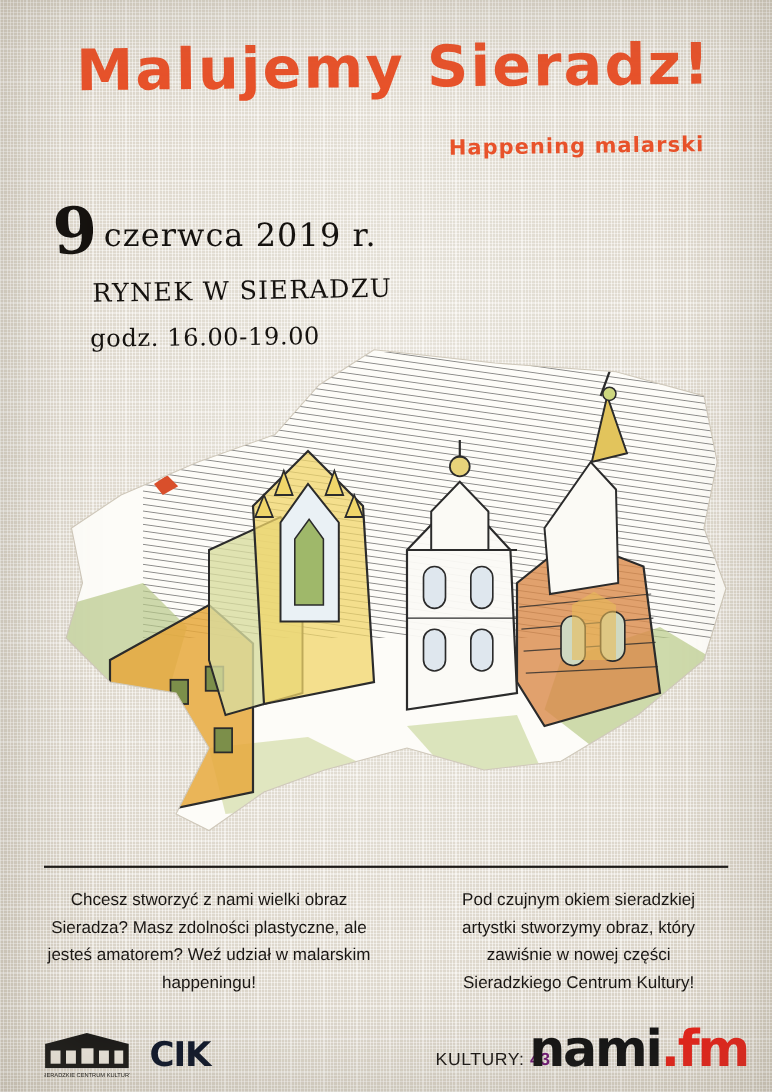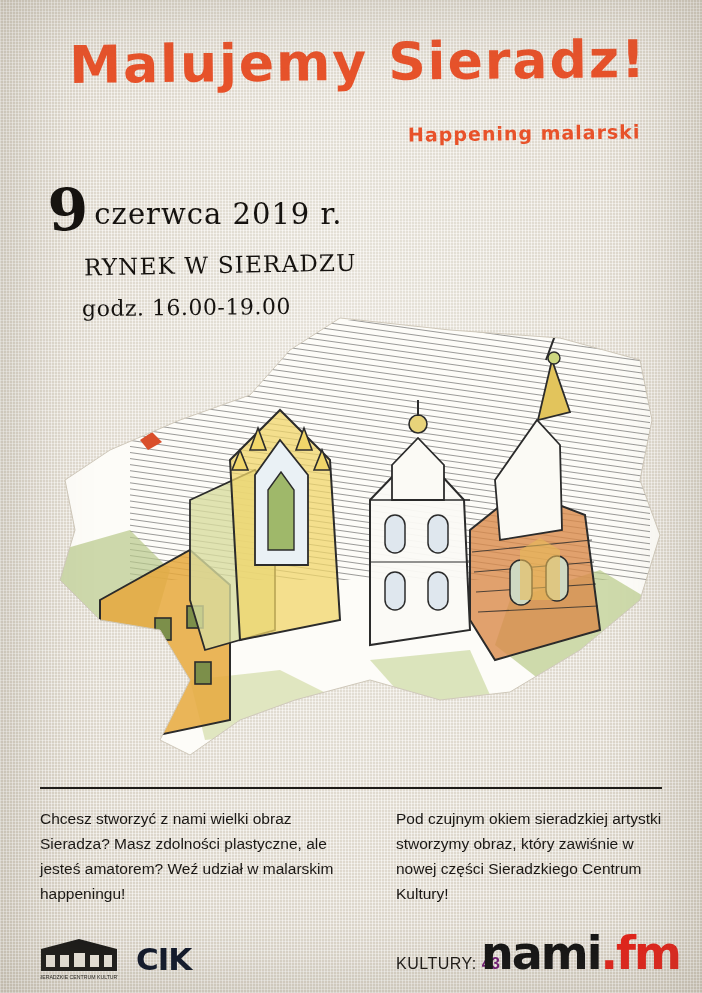--- a/index.html
+++ b/index.html
@@ -96,23 +96,24 @@
     background:#1c1a17;
   }
 
   
   .col{
     position:absolute;top:806px;
     font-family:"Liberation Sans", sans-serif;
     font-size:15.5px;
     line-height:25px;
     color:#1a1714;
+    text-align:center;
   }
   .col-left{left:40px;width:300px;}
-  .col-right{left:396px;width:280px;}
+  .col-right{left:396px;width:260px;}
 
   
   .logos{
     position:absolute;left:40px;top:937px;
     display:flex;align-items:center;gap:18px;
   }
   .logo-sck{width:78px;height:44px;position:relative;}
   .logo-cik{font-family:"DejaVu Sans", sans-serif;font-weight:bold;font-size:31px;color:#0f172a;letter-spacing:-1px;}
 
   .signup{

